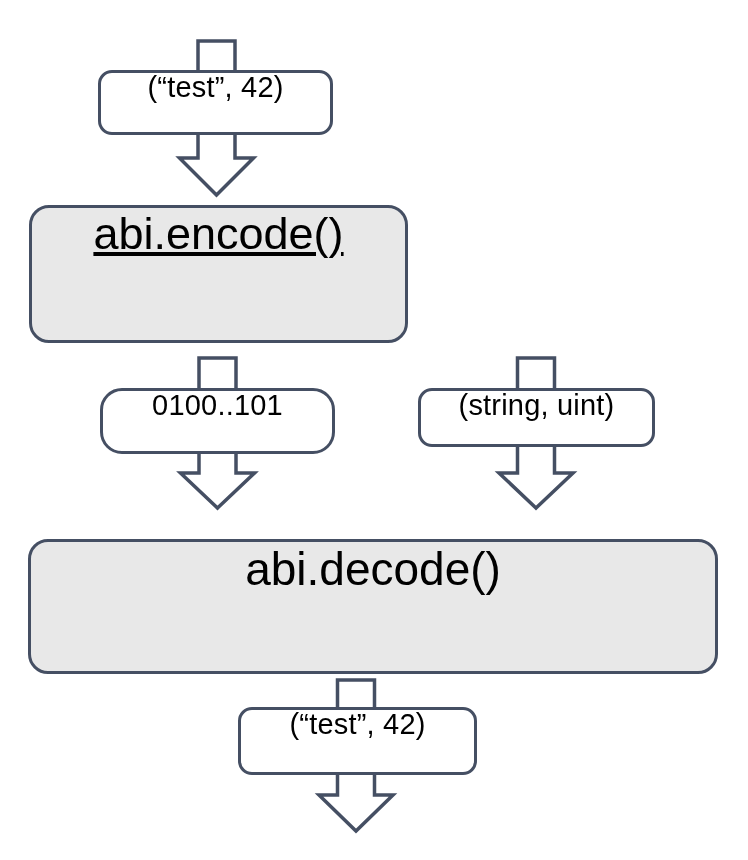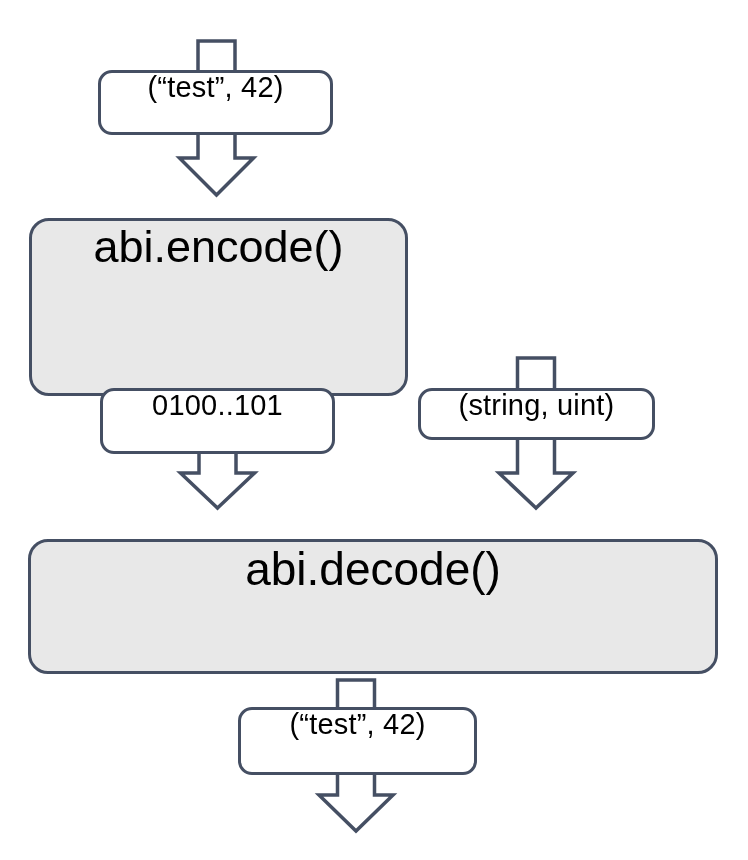--- a/index.html
+++ b/index.html
@@ -53,29 +53,29 @@
 
     <path class="block-arrow" d="M517.5,358 L554.5,358 L554.5,473 L573,473 L536,508 L499,473 L517.5,473 Z"></path>
 
     <path class="block-arrow" d="M337.5,680 L374.5,680 L374.5,795 L393,795 L356,831 L319,795 L337.5,795 Z"></path>
   </svg>
 
   <div class="node value-label" style="left:98px;top:70px;width:235px;height:65px;">
     <span>(“test”, 42)</span>
   </div>
 
-  <div class="node process-box" style="left:29px;top:218px;width:379px;height:178px;">
+  <div class="node process-box" style="left:29px;top:205px;width:379px;height:138px;text-decoration:underline;">
     <span>abi.encode()</span>
   </div>
 
-  <div class="node value-label" style="left:100px;top:388px;width:235px;height:66px;">
+  <div class="node value-label" style="left:100px;top:388px;width:235px;height:66px;border-radius:22px;">
     <span>0100..101</span>
   </div>
 
-  <div class="node value-label" style="left:418px;top:388px;width:237px;height:52px;">
+  <div class="node value-label" style="left:418px;top:388px;width:237px;height:59px;">
     <span>(string, uint)</span>
   </div>
 
   <div class="node process-box" style="left:28px;top:539px;width:690px;height:135px;font-size:46px;">
     <span>abi.decode()</span>
   </div>
 
   <div class="node value-label" style="left:238px;top:707px;width:239px;height:68px;">
     <span>(“test”, 42)</span>
   </div>

